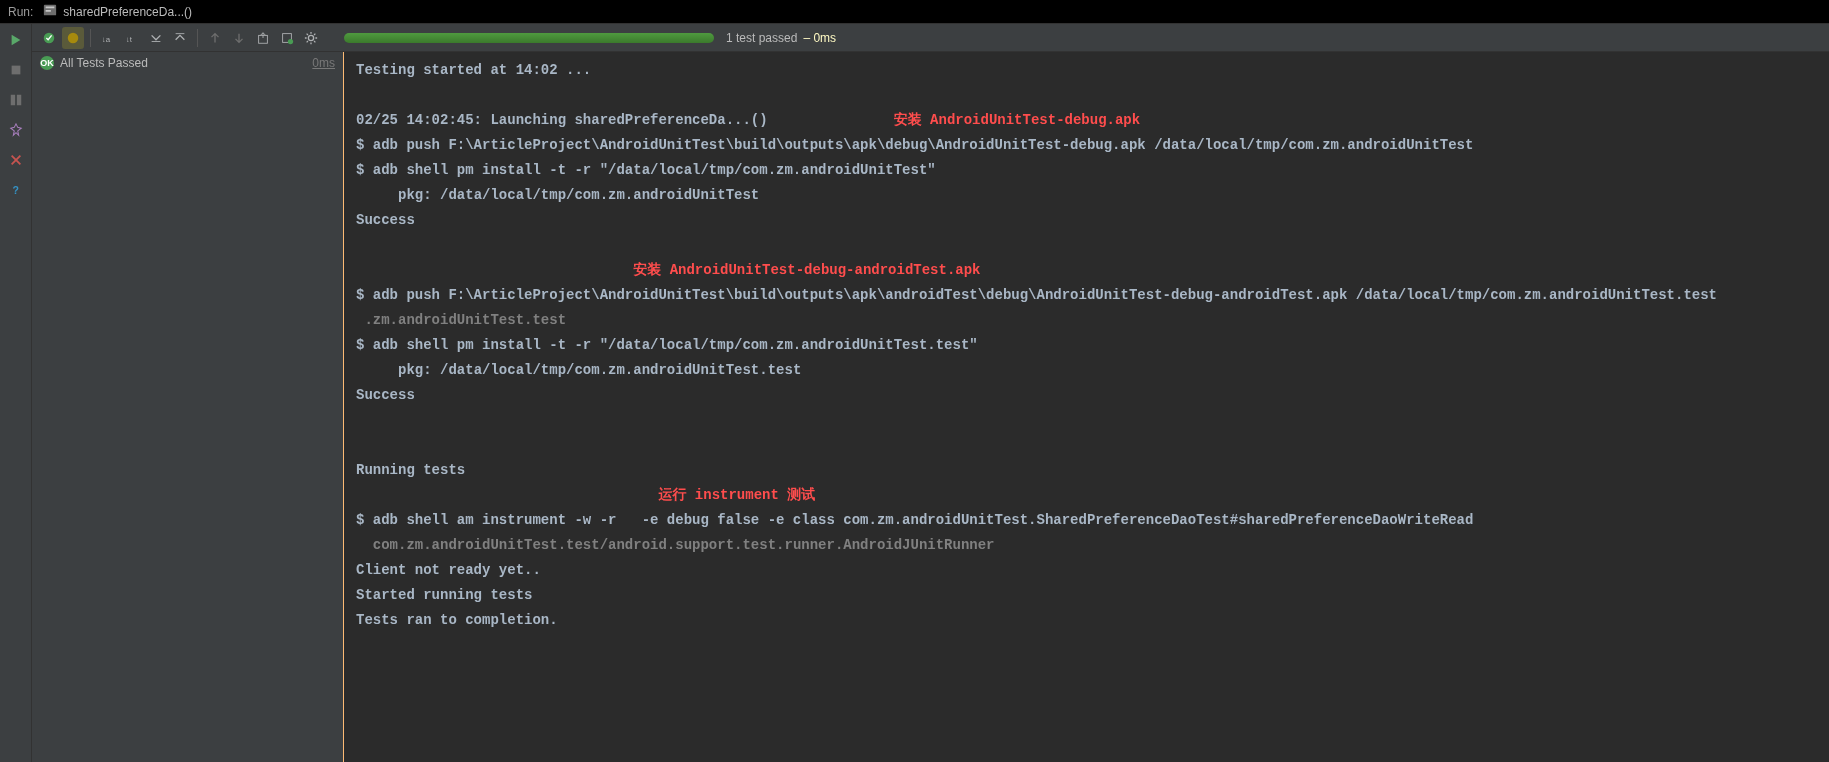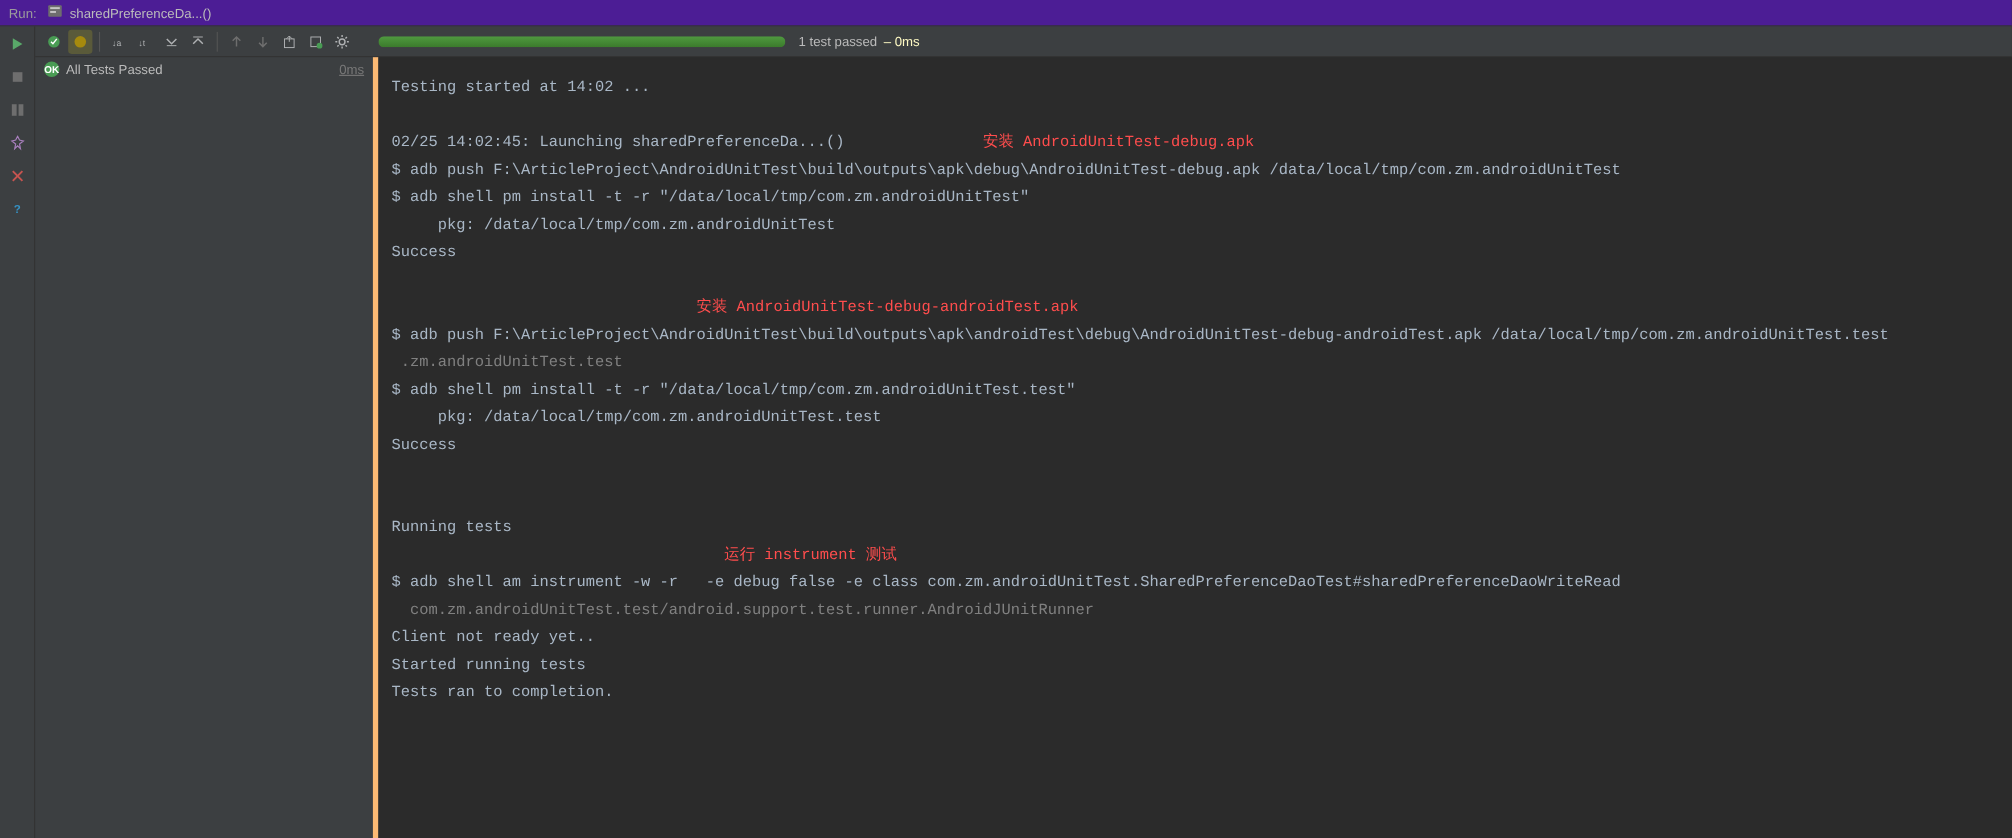--- a/index.html
+++ b/index.html
@@ -9,21 +9,21 @@
     font-family: "Segoe UI", sans-serif;
     font-size: 12px;
     width: 1829px;
     height: 762px;
     overflow: hidden;
     display: flex;
     flex-direction: column;
   }
   .top-tab-row {
     height: 24px;
-    background: #4c1d95;
+    background: #000000;
     border-bottom: 1px solid #323232;
     display: flex;
     align-items: center;
     padding: 0 8px;
     gap: 6px;
   }
   .top-tab-row .tab-label { color: #bbbbbb; font-size: 12px; }
   .top-tab-row .run-label { color: #9c9c9c; margin-right: 4px; }
   .main-row {
     display: flex;
@@ -86,21 +86,21 @@
   .toolbar-row .status-text { color: #bbbbbb; font-size: 12px; text-align: center; }
   .toolbar-row .status-time { color: #fef9c3; font-size: 12px; margin-left:4px;}
   .body-row {
     display:flex;
     flex:1;
     min-height:0;
   }
   .tree-panel {
     width: 312px;
     background: #3c3f41;
-    border-right: 5px solid #fdba74;
+    border-right: 1px solid #fdba74;
     display:flex;
     flex-direction:column;
   }
   .tree-node {
     display:flex;
     align-items:center;
     padding: 4px 8px;
     gap: 6px;
     font-size: 12px;
     color:#bbbbbb;
@@ -111,23 +111,24 @@
     color:#fff;font-size:9px;font-weight:bold;
   }
   .tree-node .time { margin-left:auto; color:#787878;text-decoration:underline; }
   .console {
     flex:1;
     background: #2b2b2b;
     color:#a9b7c6;
     font-family: "Consolas","Courier New",monospace;
     font-size:14px;
     line-height: 25px;
-    padding: 16px 12px;
+    padding: 6px 12px;
     white-space: pre-wrap;
     overflow:auto;
+    font-weight:bold;
   }
   .console .dim { color:#808080; }
   .console .annot {
     color:#ff4d4d;
     font-family: "SimSun","Courier New",monospace;
   }
   .svg-icon { width:14px; height:14px; }
 </style>
 </head>
 <body>

